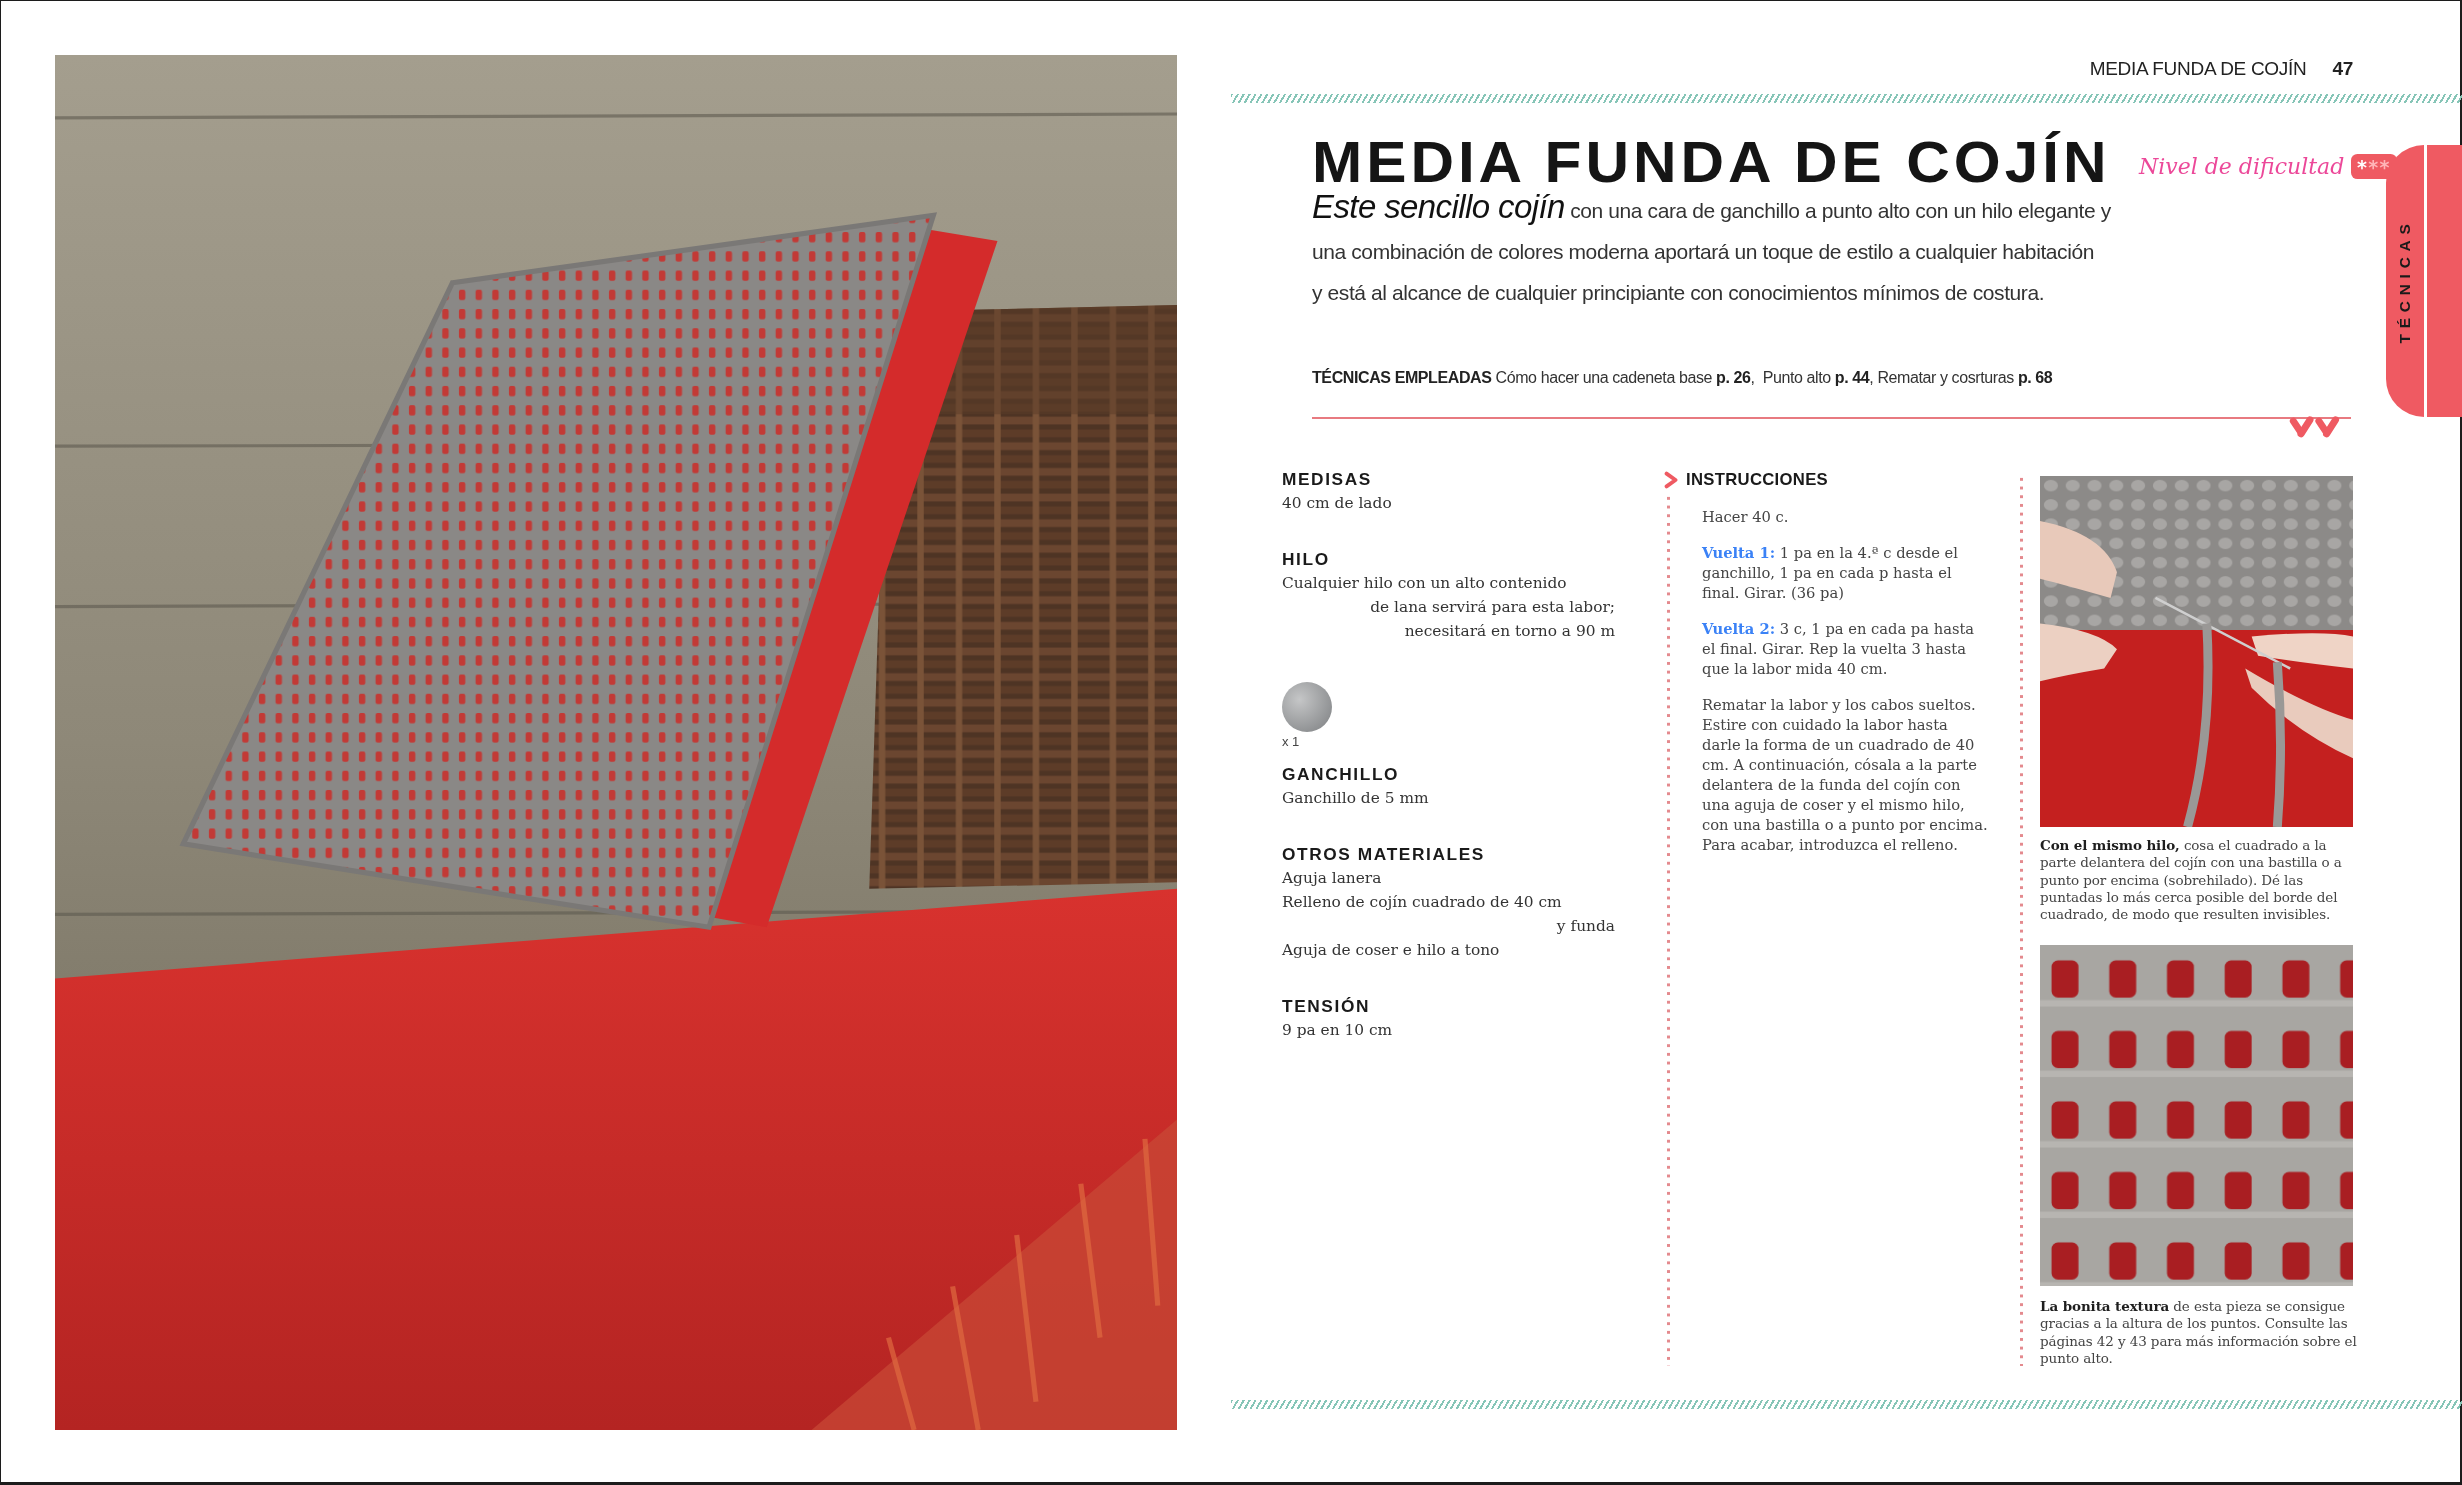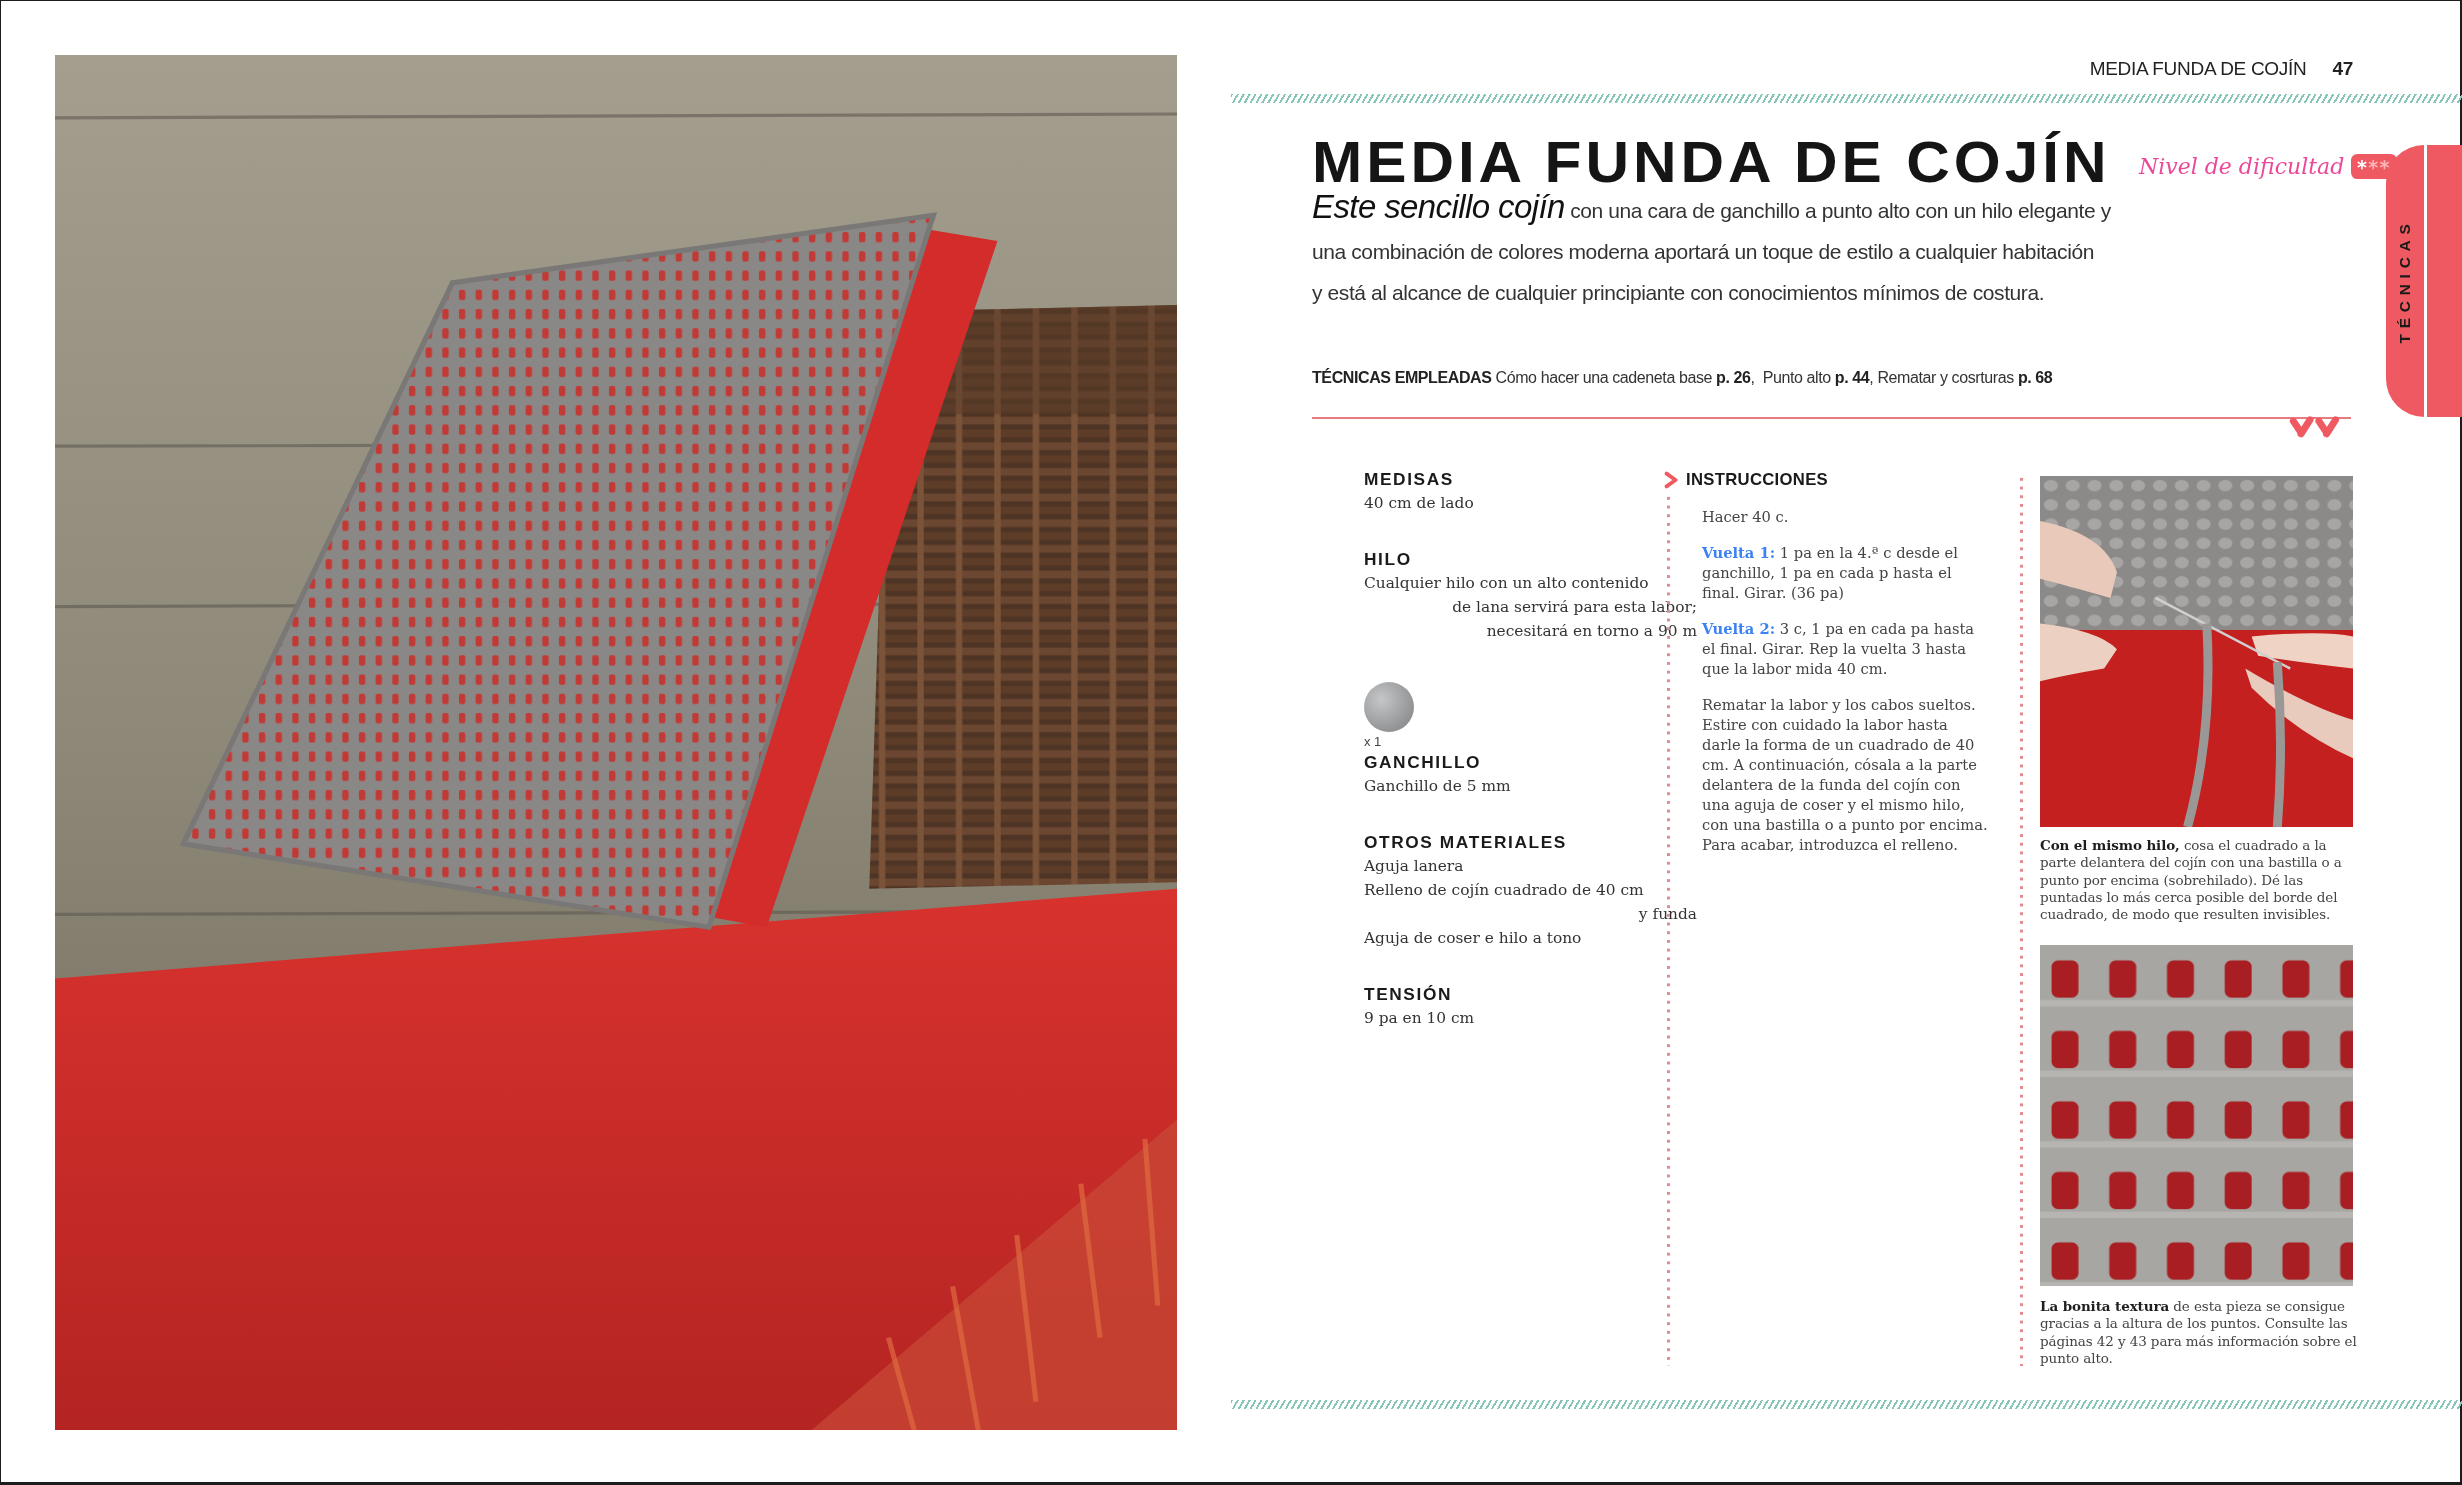--- a/index.html
+++ b/index.html
@@ -84,21 +84,21 @@
 
     .rule {
       position: absolute; left: 1312px; top: 417px; width: 1039px; height: 1.9px; background: #e87a80;
     }
     .rule-mark {
       position: absolute; left: 2288px; top: 416px;
     }
 
     
     .materials {
-      position: absolute; left: 1364px; top: 468px; width: 333px;
+      position: absolute; left: 1282px; top: 468px; width: 333px;
       font-family: "DejaVu Serif", serif; font-size: 15.4px; color: #333; line-height: 24px;
     }
     .section-h {
       font-family: "Liberation Sans", sans-serif; font-weight: bold; font-size: 17.3px;
       letter-spacing: 1.6px; color: #1a1a1a; margin: 0; line-height: 23px;
     }
     .materials .block { margin-bottom: 33px; }
     .materials p { margin: 0; }
     .materials .indent { padding-left: 16.7px; text-align: right; }
     .yarn {
@@ -241,21 +241,21 @@
     <line x1="48" y1="8" x2="60" y2="26"></line>
       <line x1="74" y1="6" x2="60" y2="28"></line>
   </g>
 </svg>
 
 <div class="materials">
   <div class="block">
     <h3 class="section-h">MEDISAS</h3>
     <p>40 cm de lado</p>
   </div>
-  <div class="block" style="margin-bottom:0">
+  <div class="block" style="margin-bottom:12px">
     <h3 class="section-h">HILO</h3>
     <p>Cualquier hilo con un alto contenido</p>
     <p class="indent">de lana servirá para esta labor;</p>
     <p class="indent">necesitará en torno a 90 m</p>
     <div style="height:33px"></div>
     <div class="yarn"></div>
     <p class="yarn-qty">x 1</p>
   </div>
   <div class="block">
     <h3 class="section-h">GANCHILLO</h3>

